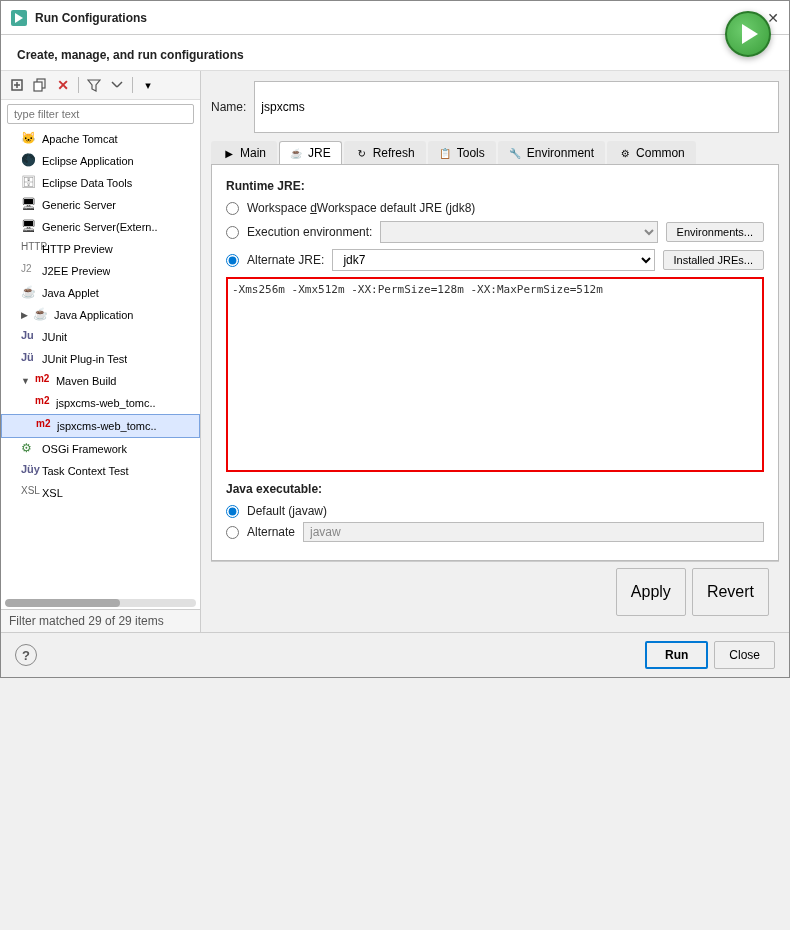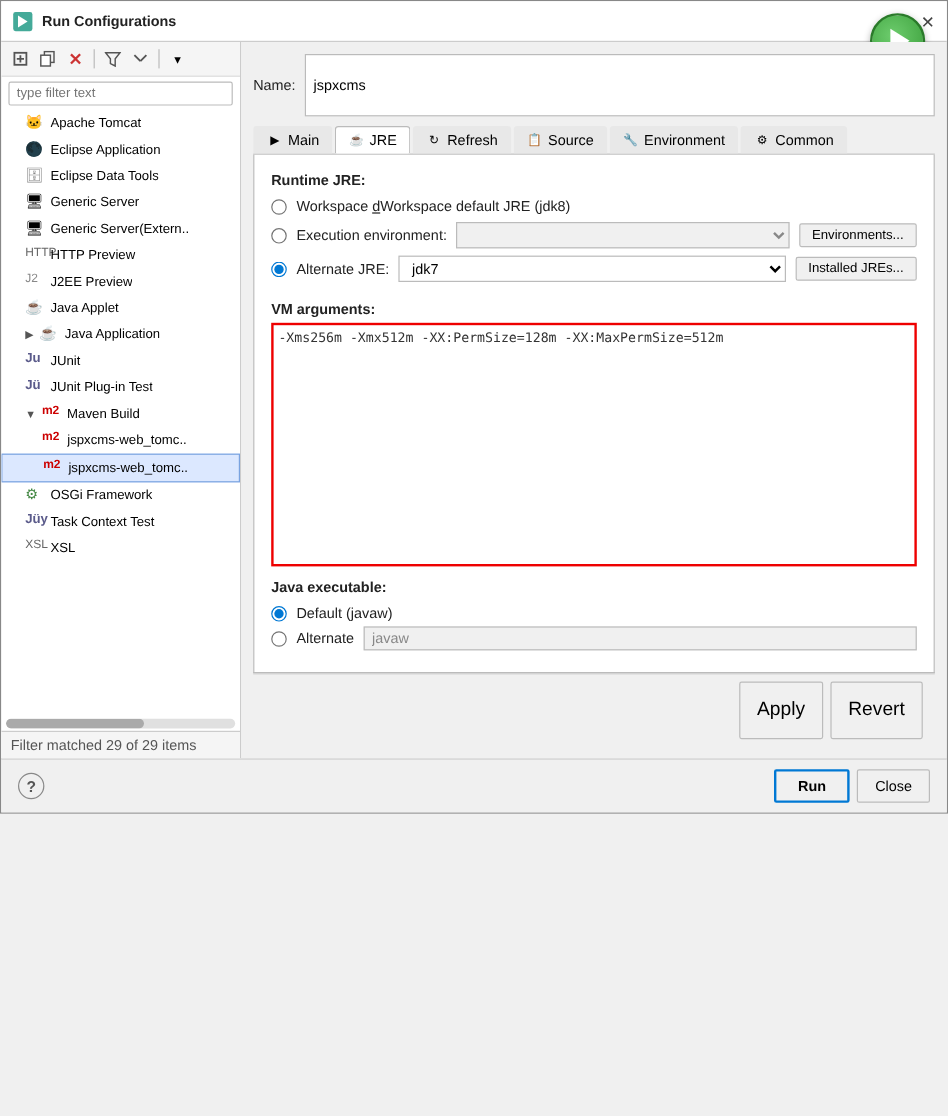--- a/index.html
+++ b/index.html
@@ -106,20 +106,23 @@
         </svg>
     </span>
     <span class="title-bar-text">Run Configurations</span>
     <span class="title-bar-close">✕</span>
 
     <div class="run-button" style="position:absolute; right:18px; top:10px;">
       <div class="run-button-triangle"></div>
     </div>
   </div>
 
+  <div class="dialog-header">
+    <span>Create, manage, and run configurations</span>
+  </div>
 
   <div class="main-content">
 
     <div class="sidebar">
       <div class="sidebar-toolbar">
         <div class="toolbar-btn" title="New">
           <svg width="14" height="14" viewBox="0 0 14 14">
               <rect x="2" y="2" width="10" height="10" fill="none" stroke="#555" stroke-width="1.5"></rect>
               <line x1="7" y1="4" x2="7" y2="10" stroke="#555" stroke-width="1.5"></line>
               <line x1="4" y1="7" x2="10" y2="7" stroke="#555" stroke-width="1.5"></line>
@@ -264,21 +267,21 @@
         <div class="tab active">
           <span class="tab-icon">☕</span>
           <span>JRE</span>
         </div>
         <div class="tab">
           <span class="tab-icon">↻</span>
           <span>Refresh</span>
         </div>
         <div class="tab">
           <span class="tab-icon">📋</span>
-          <span>Source</span>
+          <span>Tools</span>
         </div>
         <div class="tab">
           <span class="tab-icon">🔧</span>
           <span>Environment</span>
         </div>
         <div class="tab">
           <span class="tab-icon">⚙</span>
           <span>Common</span>
         </div>
       </div>
@@ -305,21 +308,20 @@
 
         <div class="radio-row">
           <input type="radio" name="jre" class="radio-input" checked="" style="">
           <label class="radio-label">Alternate JRE:</label>
           <select class="jre-dropdown">
             <option>jdk7</option>
           </select>
           <button class="jre-btn">Installed JREs...</button>
         </div>
 
-        <div class="vm-args-label">VM arguments:</div>
         <div class="vm-args-outer">
           <textarea class="vm-args-textarea" rows="8" style="">-Xms256m -Xmx512m -XX:PermSize=128m -XX:MaxPermSize=512m</textarea>
         </div>
 
 
         <div class="java-exec-section">
           <div class="section-label">Java executable:</div>
           <div class="java-exec-row">
             <input type="radio" name="javaexec" checked="" class="radio-input" style="">
             <label class="radio-label">Default (javaw)</label>

